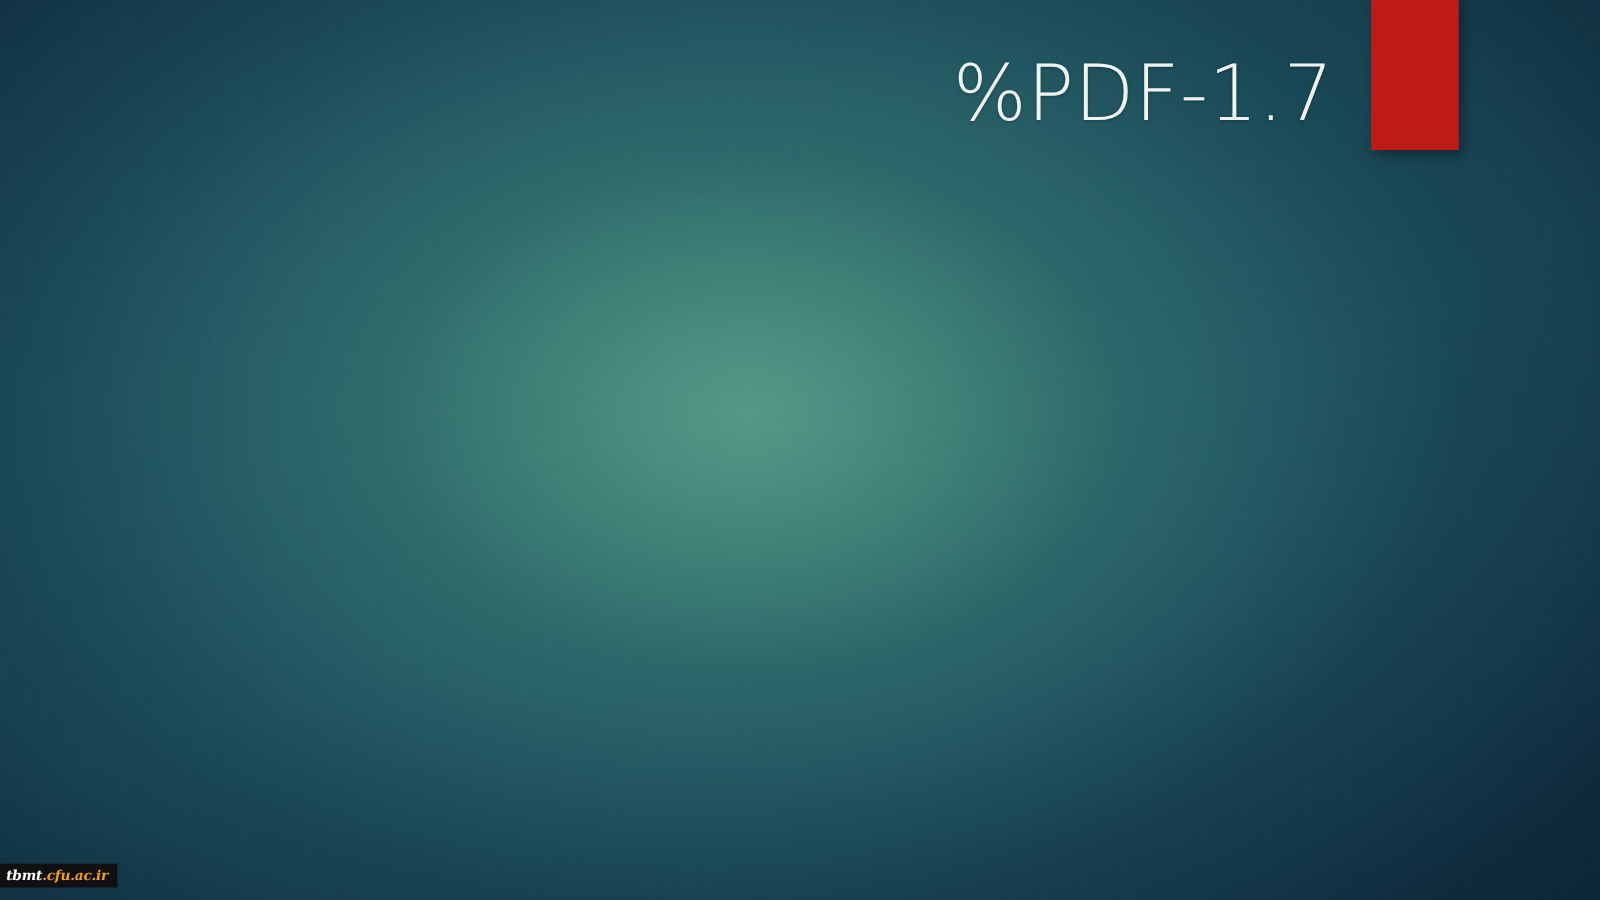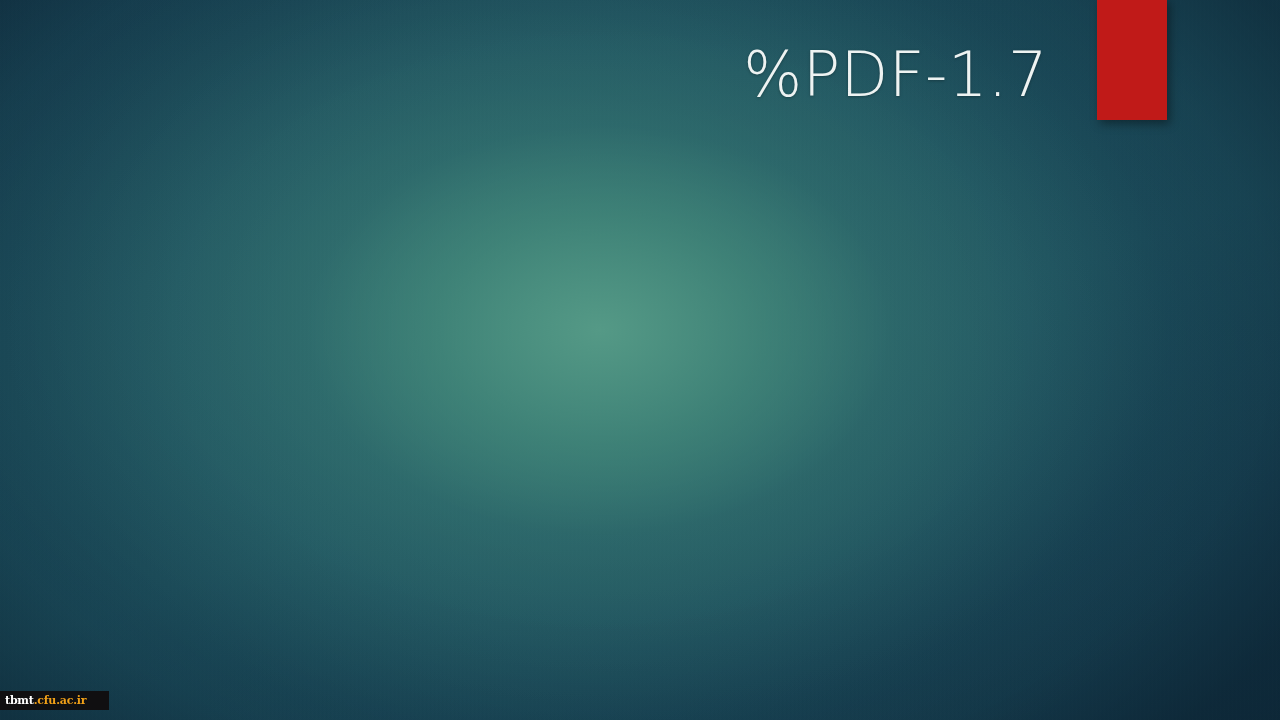--- a/index.html
+++ b/index.html
@@ -79,20 +79,21 @@
     width: 1048px;
     text-align: right;
     color: #eef3f2;
     font-family: "DejaVu Sans", "Liberation Sans", sans-serif;
     font-size: 62px;
     font-weight: 300;
     letter-spacing: 0.5px;
     line-height: 1.0;
     white-space: nowrap;
     text-shadow: 0 1px 3px rgba(0, 0, 0, 0.28);
+    padding-left: 19px;
   }
 
   
   .body-text {
     position: absolute;
     left: 0;
     top: 372px;
     width: 1258px;
     text-align: center;
     direction: rtl;
@@ -105,26 +106,27 @@
     white-space: nowrap;
     text-shadow: 0 1px 2px rgba(0, 0, 0, 0.42);
   }
 
   
   .watermark {
     position: absolute;
     left: 0;
     top: 691px;
     height: 19px;
-    padding: 0 23px 0 5px;
+    padding: 0 8px 0 5px;
     display: flex;
     align-items: center;
     background: #100f11;
     font-family: "DejaVu Serif", "Liberation Serif", serif;
     font-size: 11px;
+    font-style: italic;
     font-weight: 700;
     letter-spacing: -0.2px;
     line-height: 1;
     white-space: nowrap;
   }
   .watermark .wm-name   { color: #ffffff; }
   .watermark .wm-domain { color: #f0a018; }
 </style>
 </head>
 <body>

